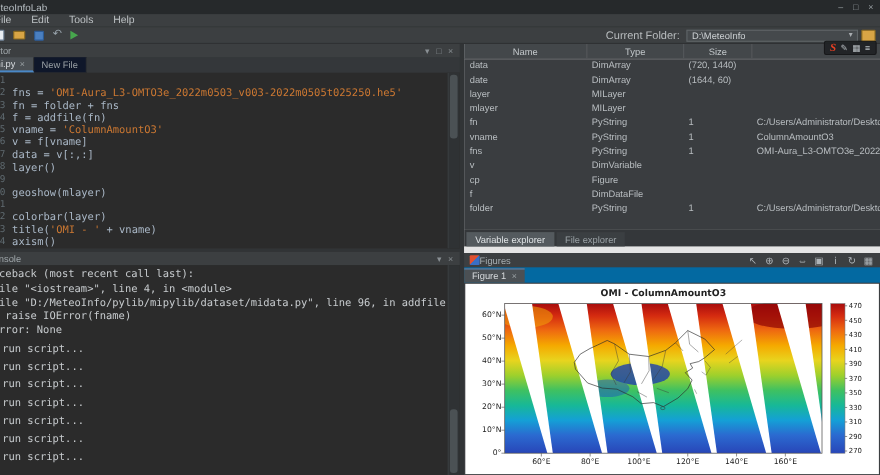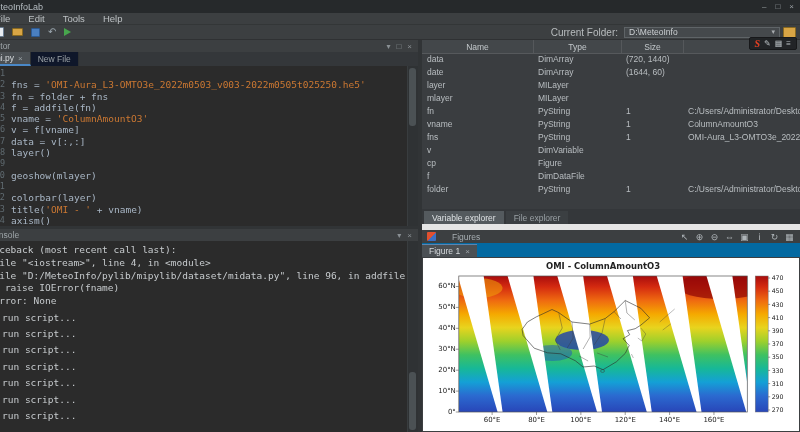--- a/index.html
+++ b/index.html
@@ -84,21 +84,21 @@
   .vr-type{width:88px;flex:none;padding-left:4px;overflow:hidden;white-space:nowrap}
   .vr-size{width:62px;flex:none;padding-left:4px;overflow:hidden;white-space:nowrap}
   .vr-value{flex:1;padding-left:4px;overflow:hidden;white-space:nowrap}
   .var-tabs{height:15px;flex:none;display:flex;align-items:flex-end;background:#34373a;gap:2px;padding-left:2px}
   .vtab{font-size:8.5px;color:#9aa1a5;background:#3b3f42;height:13px;display:flex;
     align-items:center;padding:0 8px}
   .vtab.active{background:#545a5e;color:#dfe3e5}
 
   
   .fig-panel{flex:1;min-height:0;display:flex;flex-direction:column;background:#3c3f41}
-  .fig-head{height:13px;flex:none;display:flex;align-items:center;gap:16px;padding:0 5px}
+  .fig-head{height:13px;flex:none;display:flex;align-items:center;gap:0;padding:0 5px}
   .fig-icon{width:9px;height:9px;border-radius:1px;flex:none;
     background:linear-gradient(135deg,#e05030 50%,#3a6fc4 50%)}
   .fig-title{font-size:8.5px;color:#a6adb1}
   .fig-tools{margin-left:auto;display:flex;gap:4px;color:#aeb4b8;font-size:9px;line-height:12px}
   .fig-tool{width:11px;text-align:center;cursor:default}
   .fig-tabbar{height:14px;flex:none;display:flex;align-items:flex-end;background:#0369a1}
   .fig-tab{height:13px;background:#4b5054;color:#d6dadd;font-size:8.5px;display:flex;
     align-items:center;gap:5px;padding:0 7px;border-top:1px solid #5a84b0}
   .fig-plot{flex:1;min-height:0;background:#fff;margin:1px;position:relative}
   .fig-plot svg{display:block;width:100%;height:100%}

